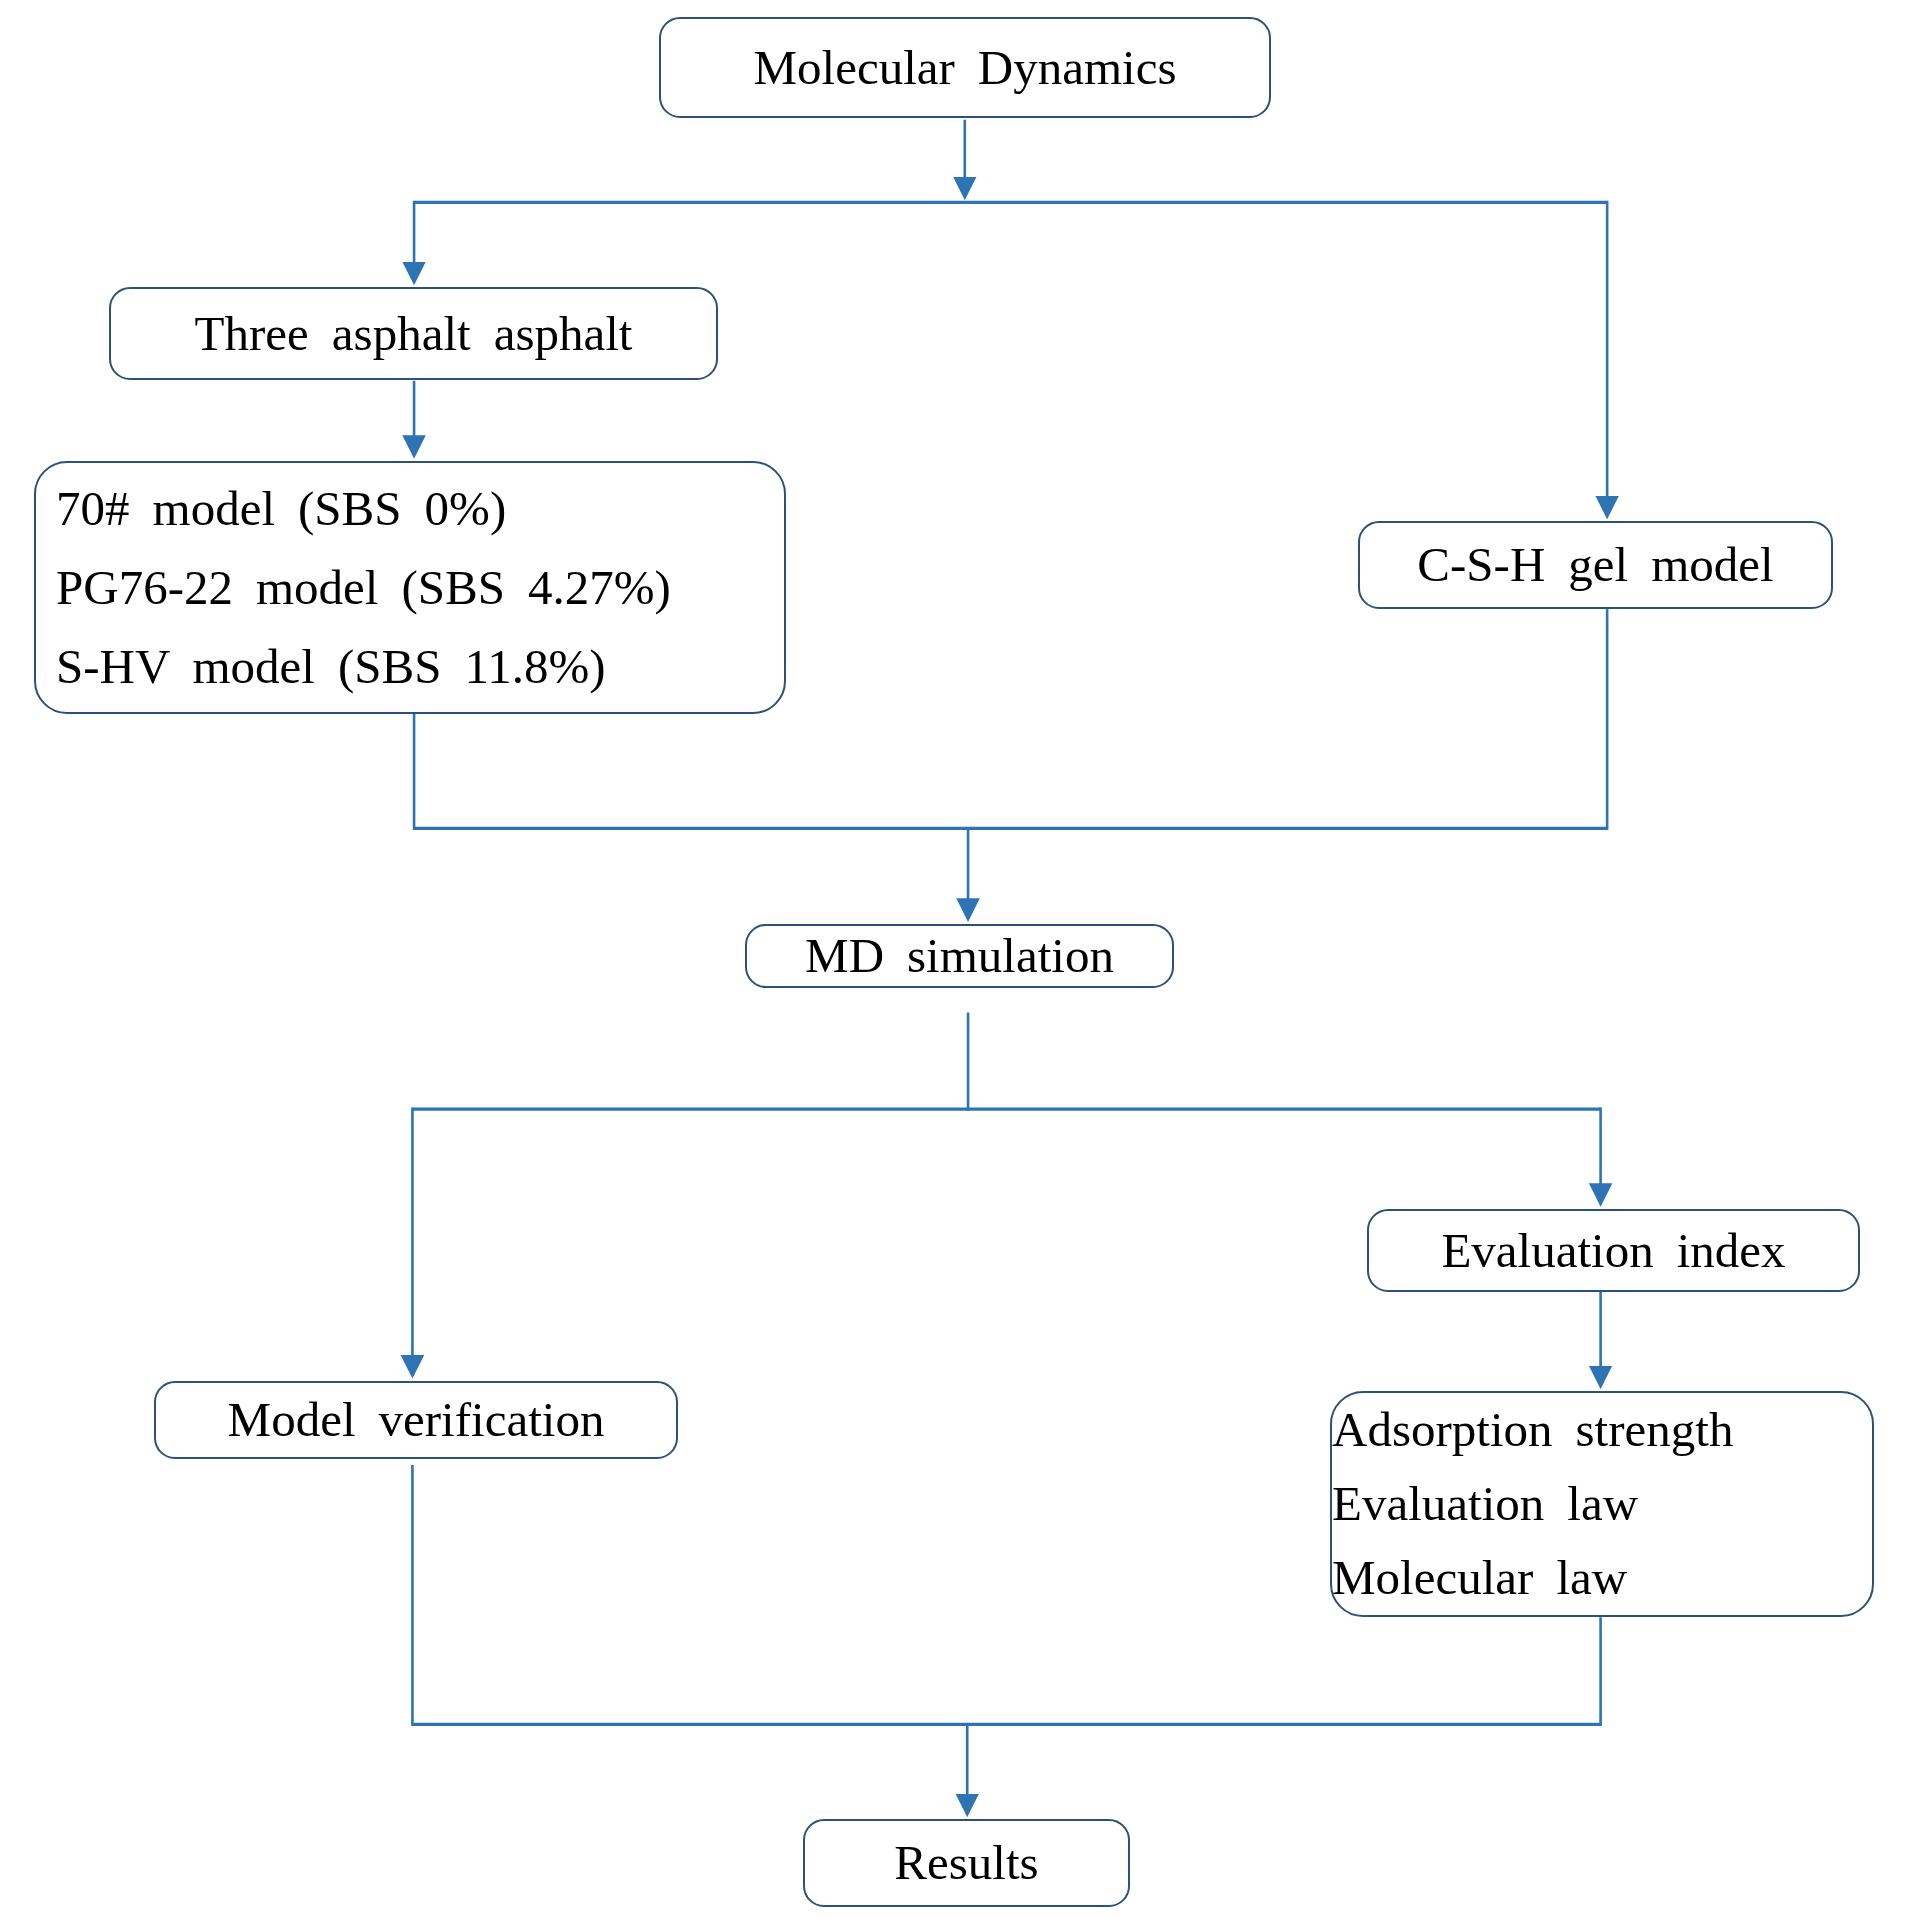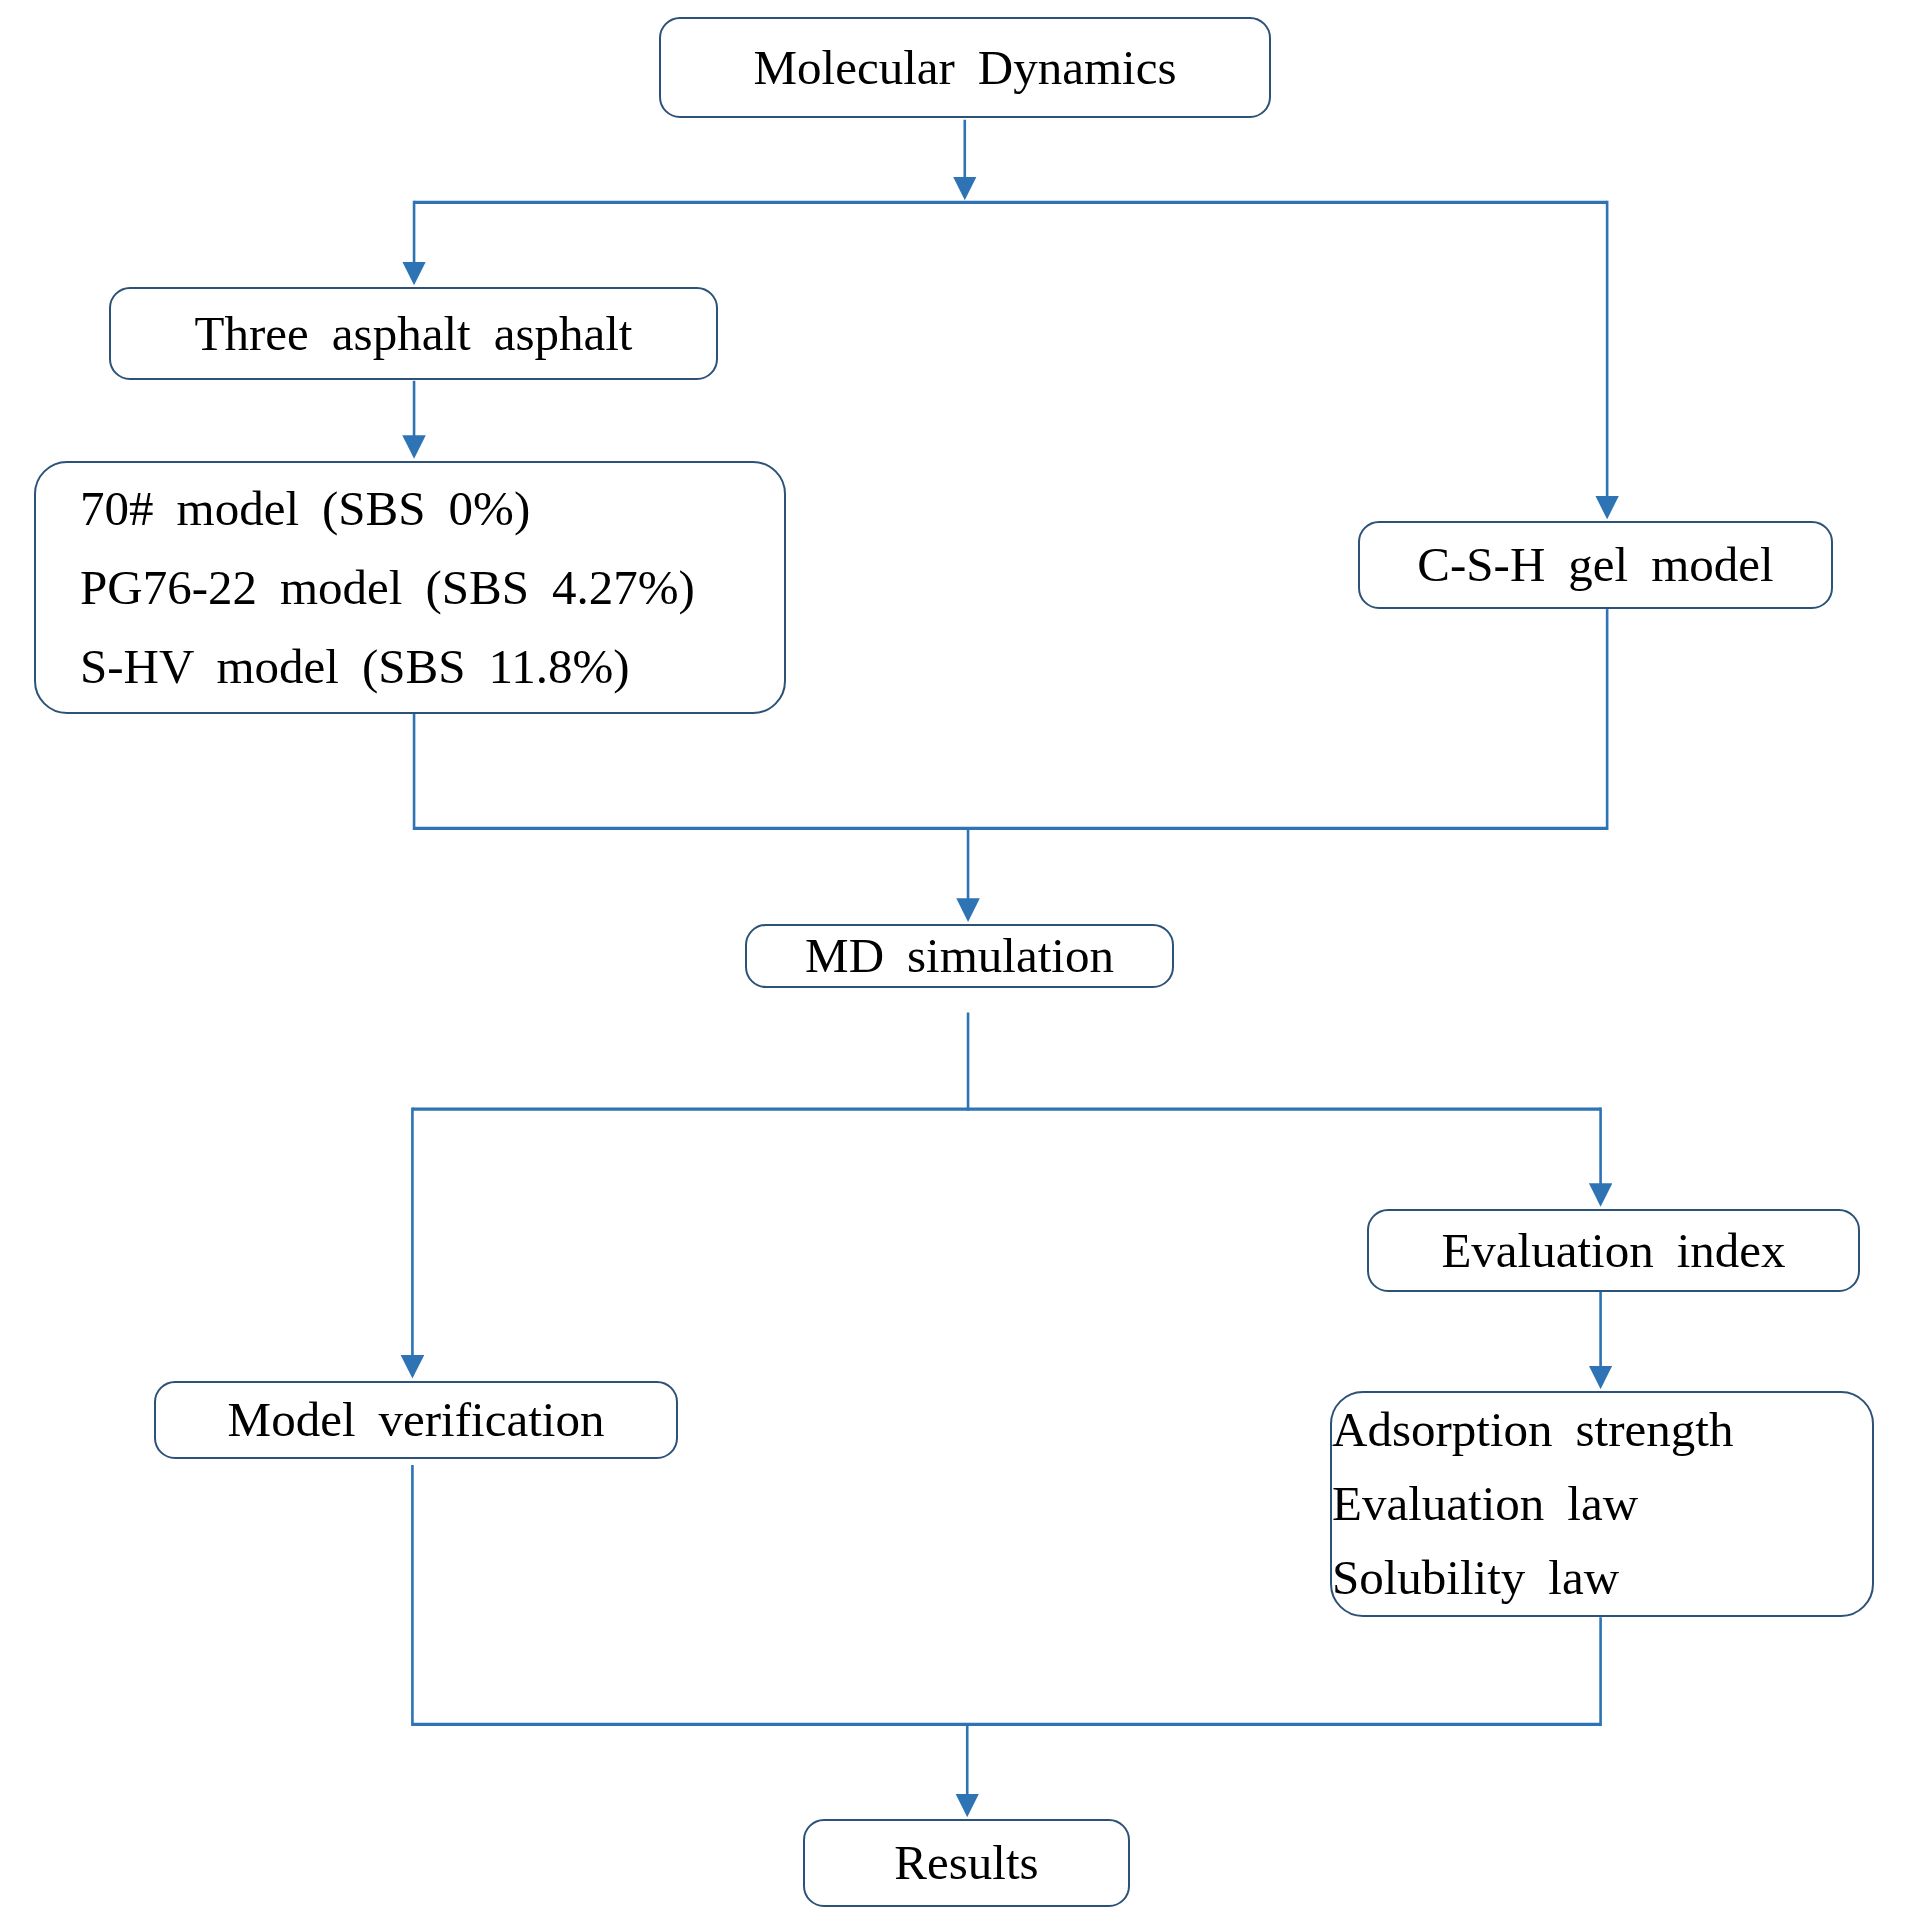--- a/index.html
+++ b/index.html
@@ -48,21 +48,21 @@
     white-space:normal;
   }
   .node.multiline .lines{
     display:flex;
     flex-direction:column;
   }
   .node.multiline .lines span{white-space:nowrap;}
   
   #nd-molecular{left:659px;top:17px;width:612px;height:101px;}
   #nd-three-asphalt{left:109px;top:287px;width:609px;height:93px;}
-  #nd-asphalt-list{left:34px;top:461px;width:752px;height:253px;padding-left:44px;}
+  #nd-asphalt-list{left:34px;top:461px;width:752px;height:253px;padding-left:20px;}
   #nd-asphalt-list .lines span{line-height:79px;}
   #nd-csh{left:1358px;top:521px;width:475px;height:88px;}
   #nd-mdsim{left:745px;top:924px;width:429px;height:64px;}
   #nd-eval{left:1367px;top:1209px;width:493px;height:83px;}
   #nd-verify{left:154px;top:1381px;width:524px;height:78px;}
   #nd-metrics{left:1330px;top:1391px;width:544px;height:226px;}
   #nd-metrics .lines span{line-height:74px;}
   #nd-results{left:803px;top:1819px;width:327px;height:88px;}
 </style>
 </head>
@@ -139,21 +139,21 @@
   </div>
 
   <div class="node" id="nd-verify">
     <span>Model verification</span>
   </div>
 
   <div class="node multiline" id="nd-metrics">
     <div class="lines">
       <span>Adsorption strength</span>
       <span>Evaluation law</span>
-      <span>Solubility law</span>
+      <span>Molecular law</span>
     </div>
   </div>
 
   <div class="node" id="nd-results">
     <span>Results</span>
   </div>
 
 </div>
 
 

